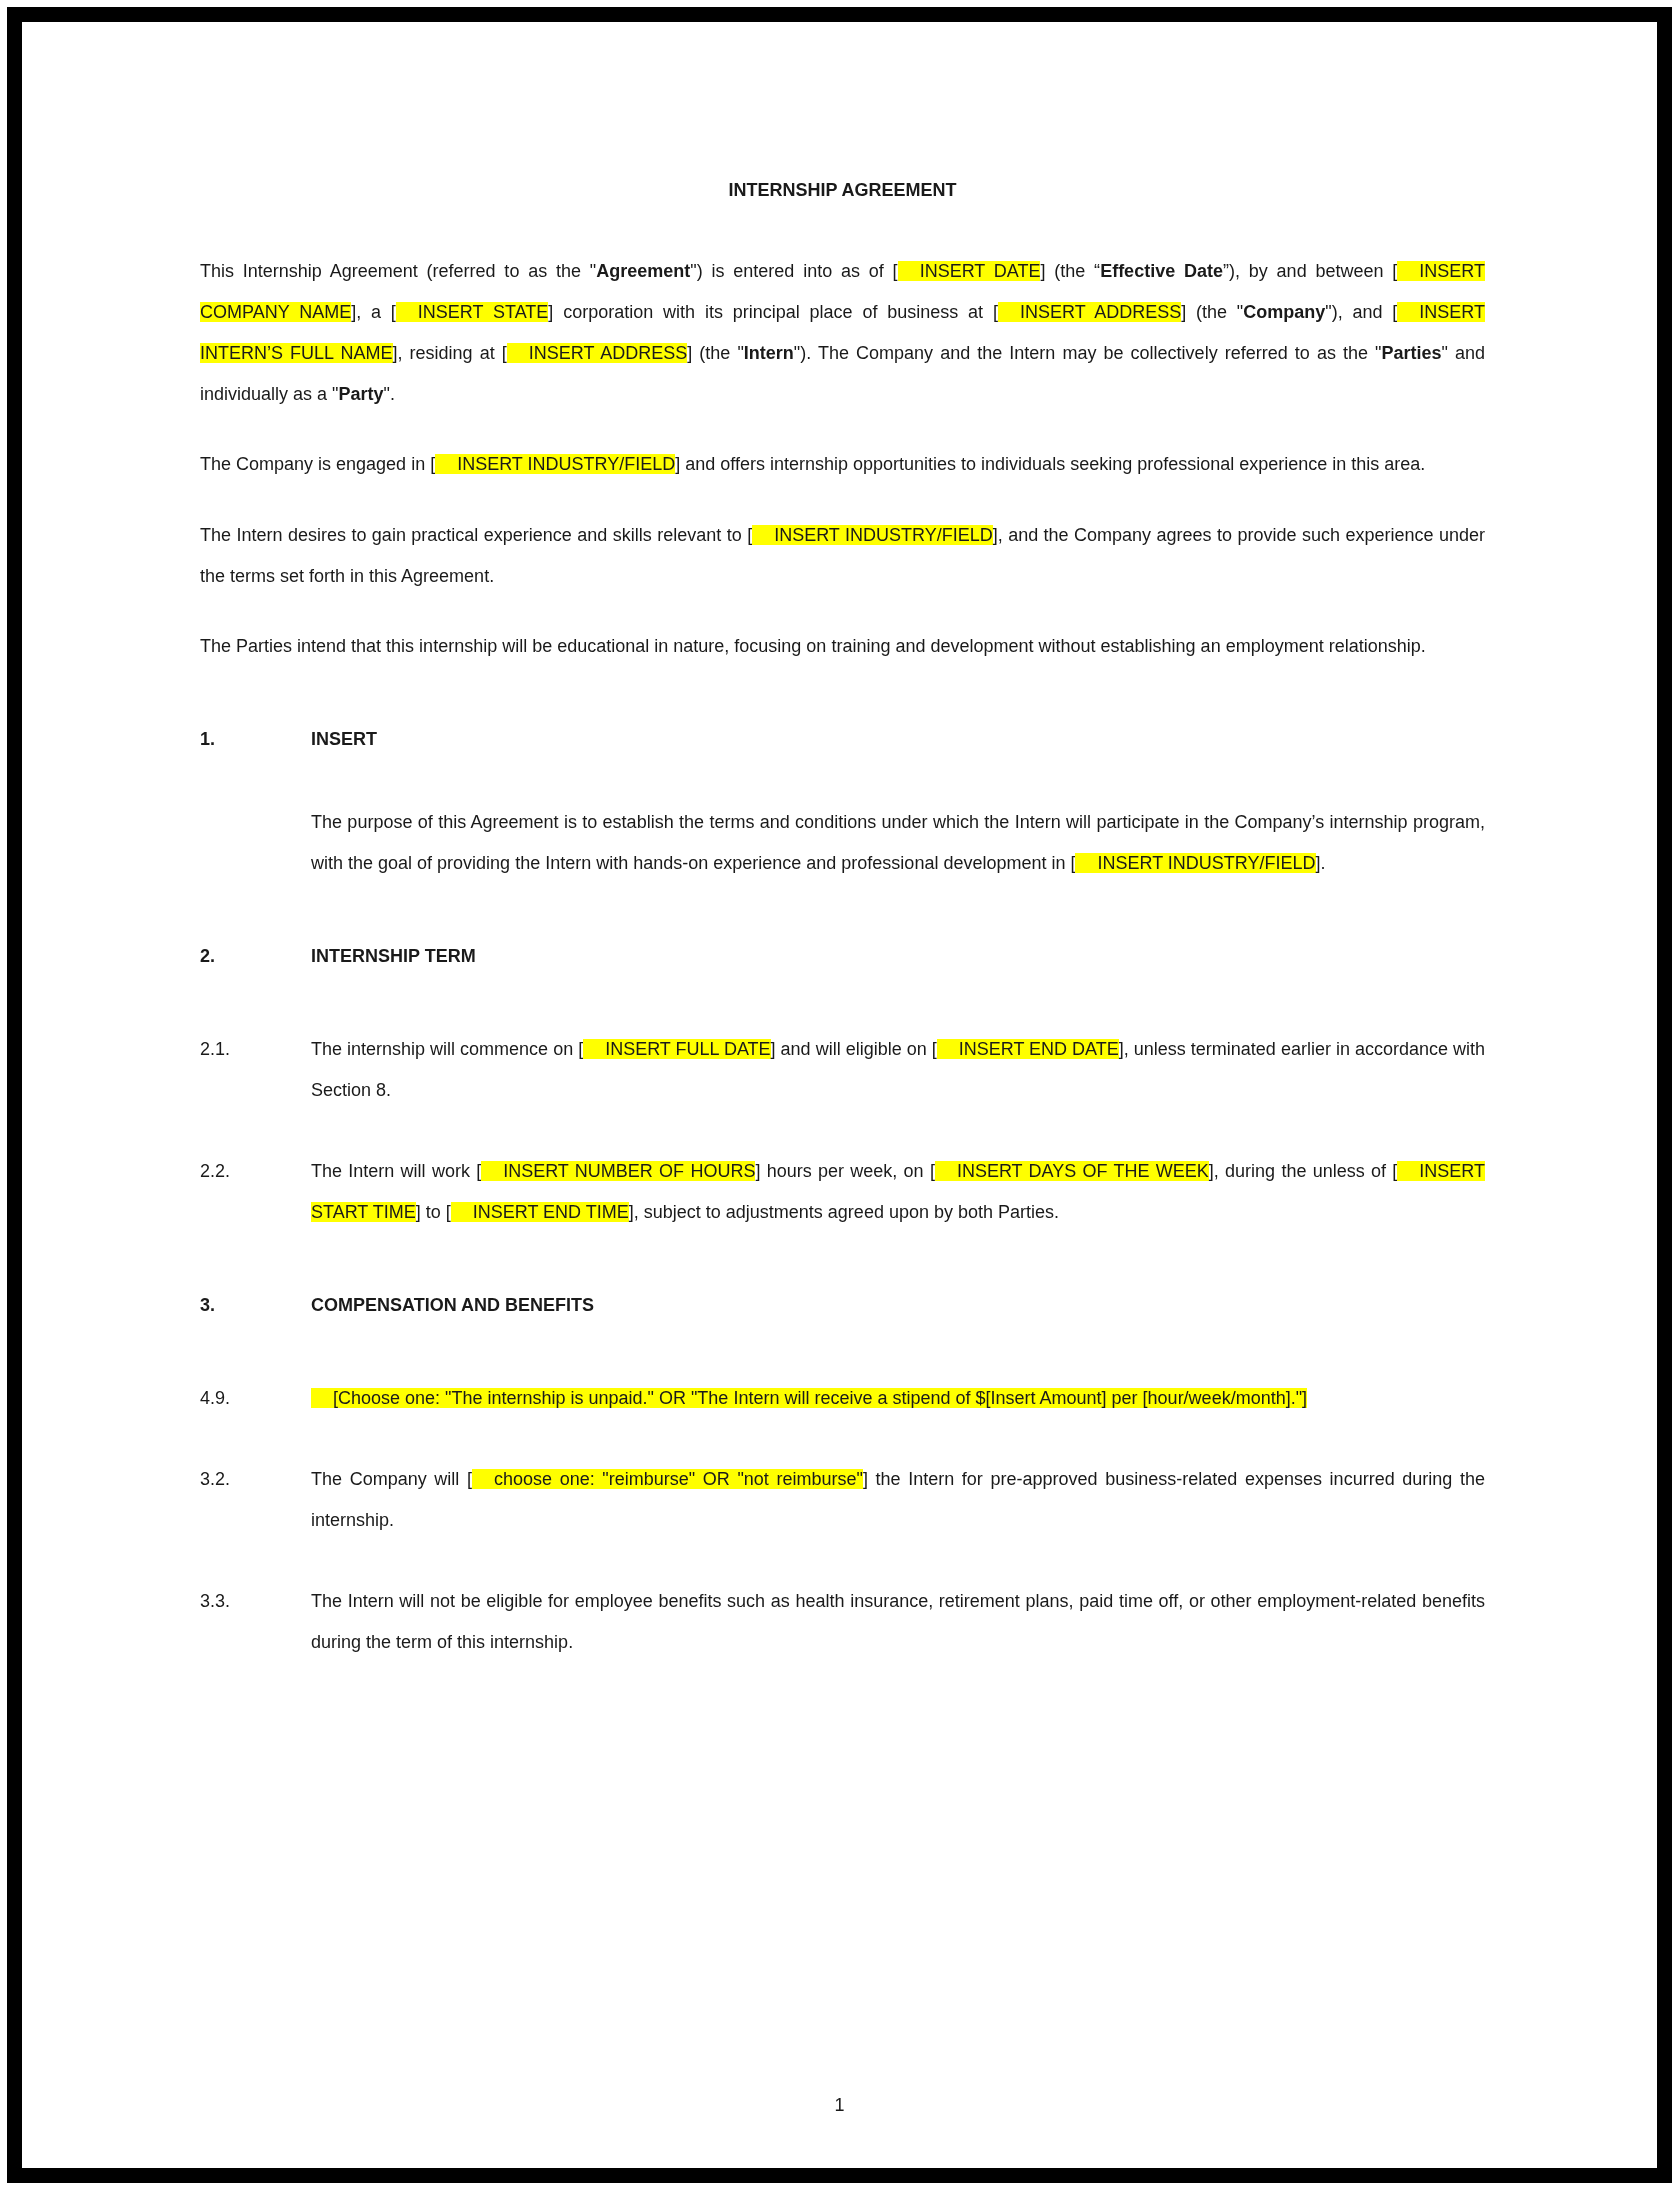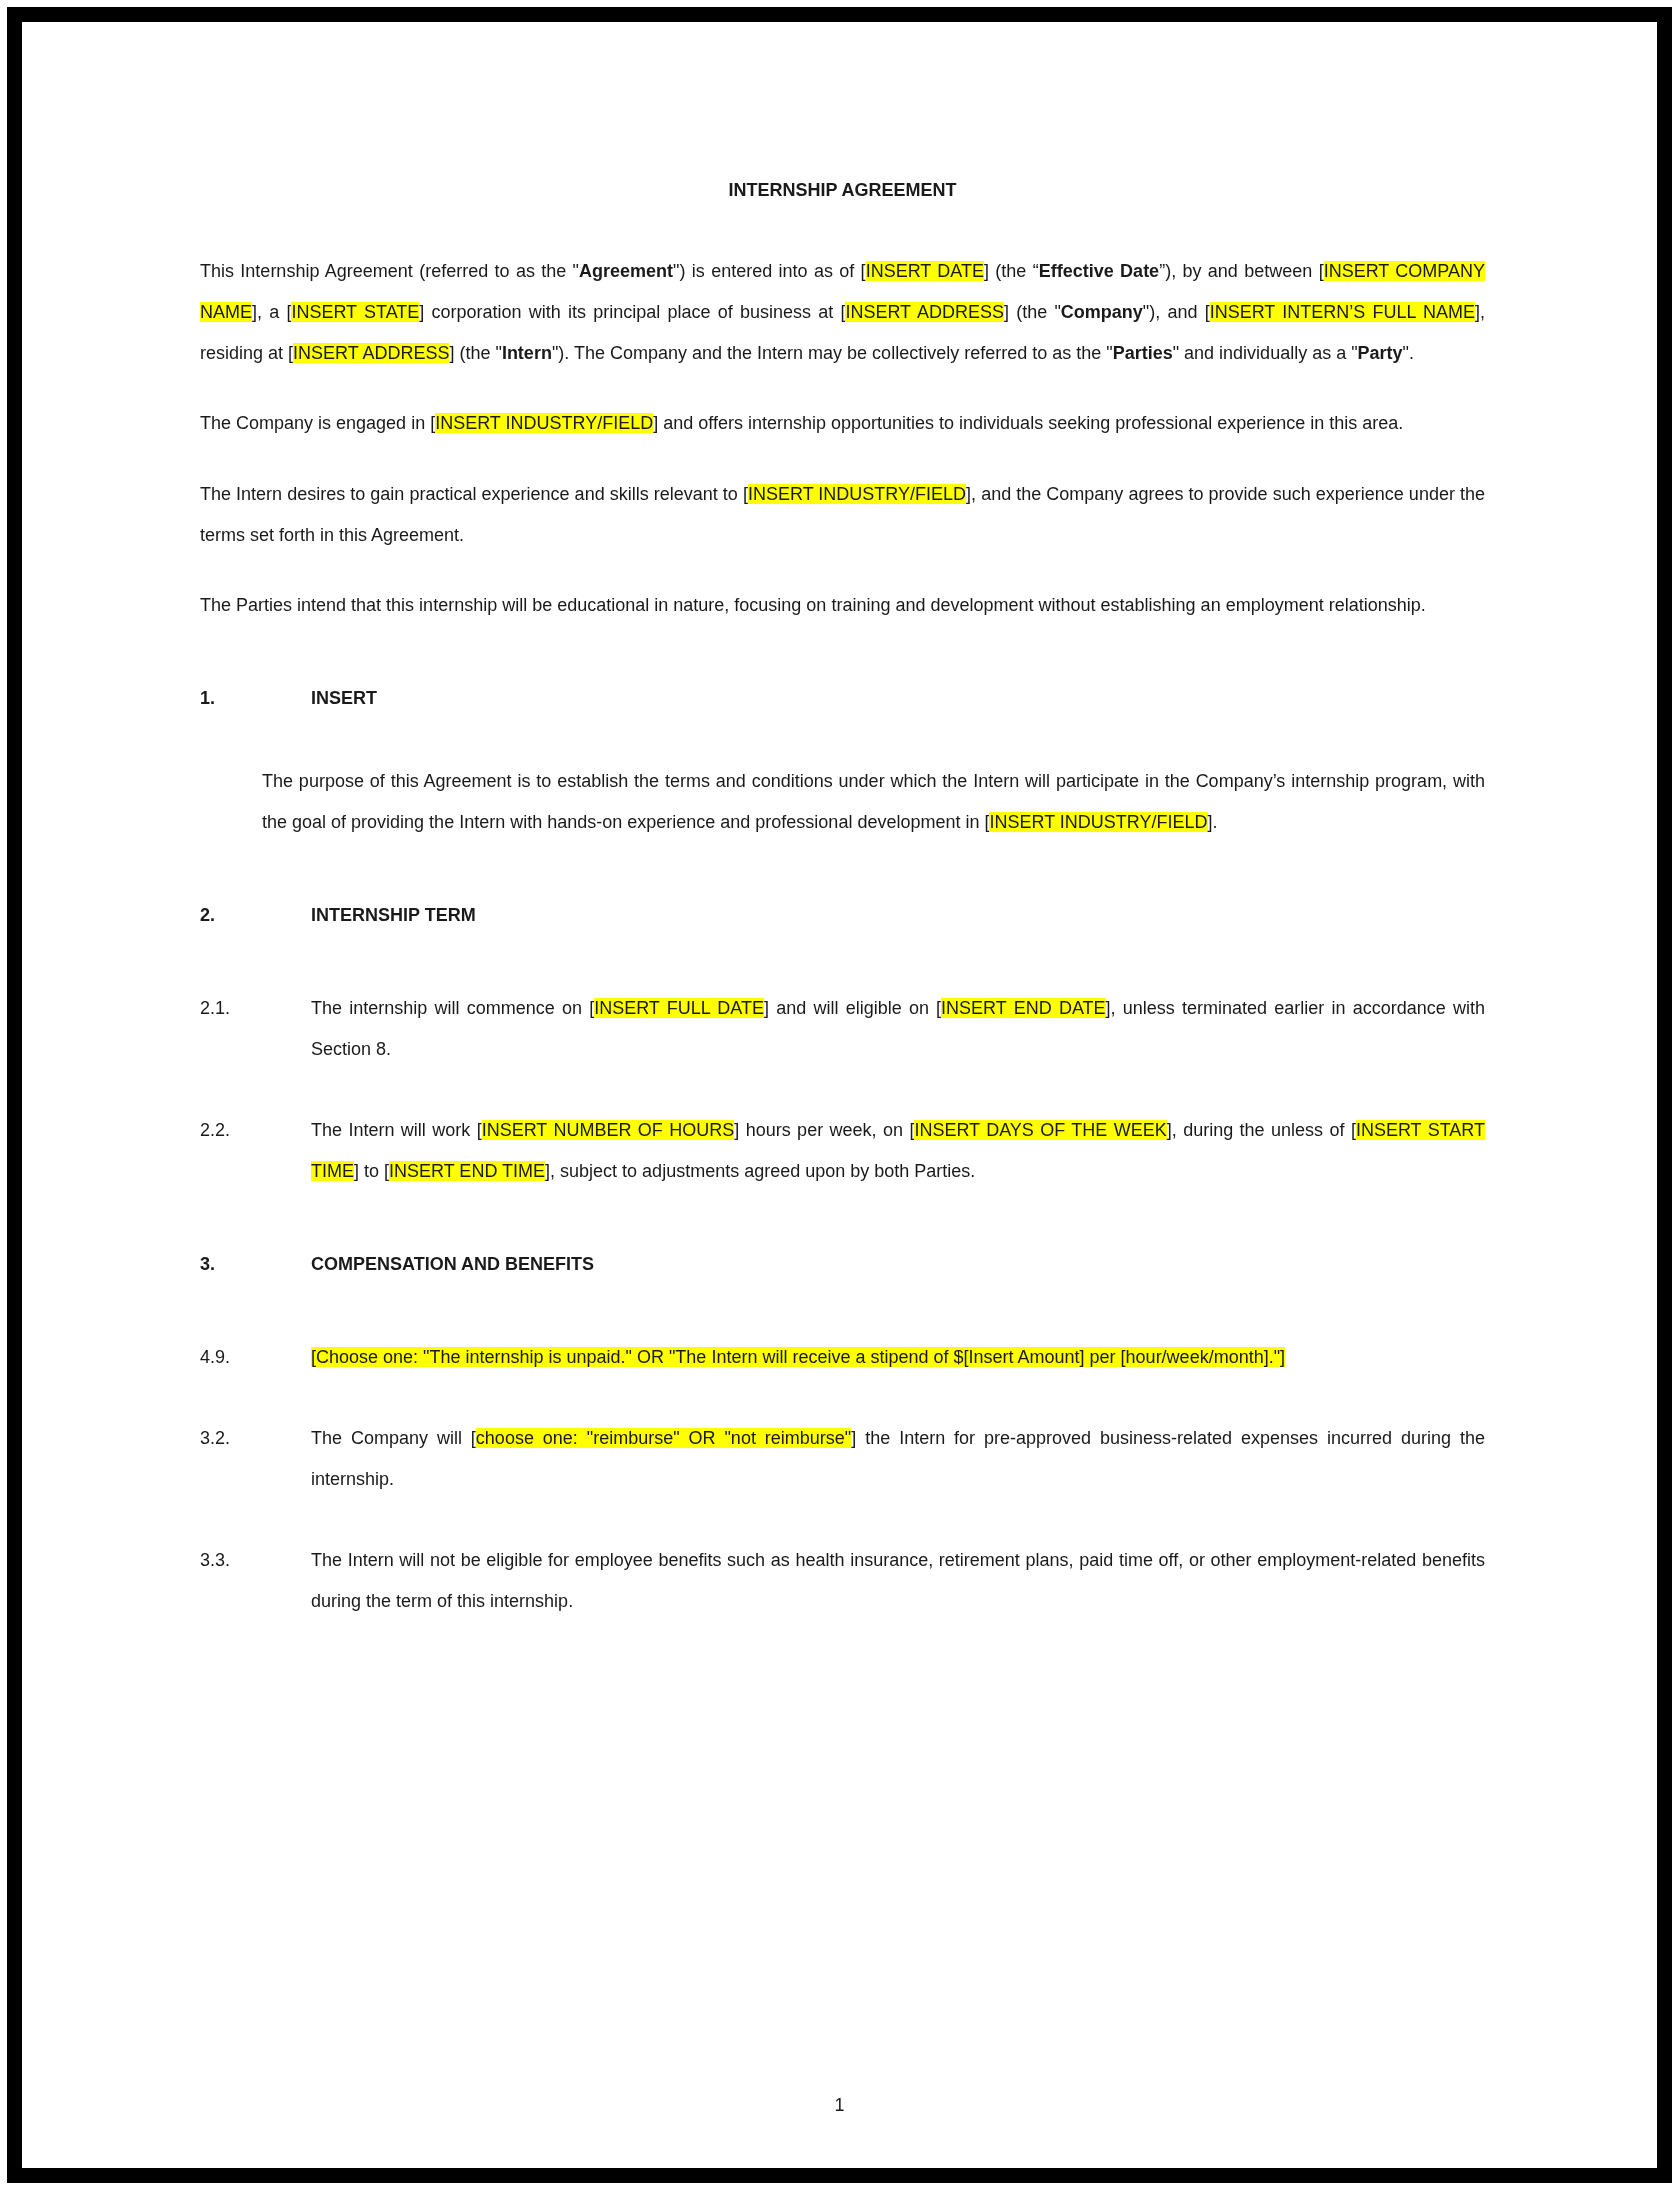--- a/index.html
+++ b/index.html
@@ -34,35 +34,35 @@
   .paragraph { text-align: justify; }
 
   .section_heading {
     display: flex;
     font-weight: 700;
     margin-top: 22.6px;
     margin-bottom: 12px;
   }
 
   .indented_paragraph {
-    margin-left: 62px;
+    margin-left: 111px;
     text-align: justify;
   }
 
   .numbered_clause {
     display: flex;
     margin-top: 10.4px;
     justify-content: flex-end;
   }
 
   .num { flex: 0 0 111px; }
   .body { flex: 1 1 auto; text-align: justify; }
 
   .b { font-weight: 700; }
-  .h { background: var(--hl, #ffff00); }
+  .h { background: var(--hl, #ffff00); padding-left: 22px; }
 
   .footer {
     position: absolute;
     left: 0;
     right: 0;
     bottom: 42px;
     text-align: center;
   }
 </style>
 </head>

